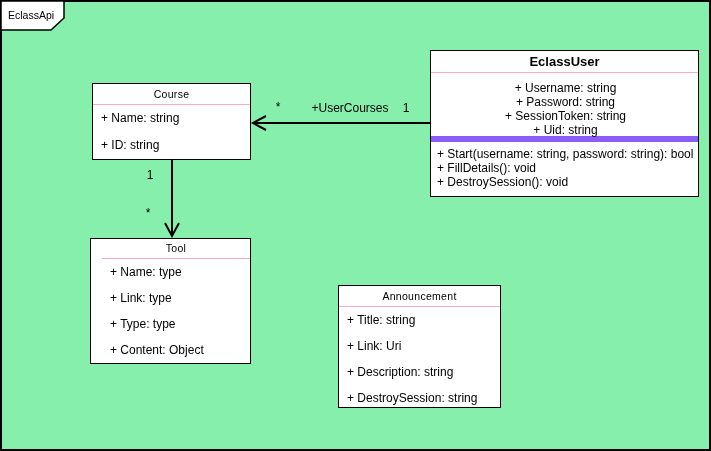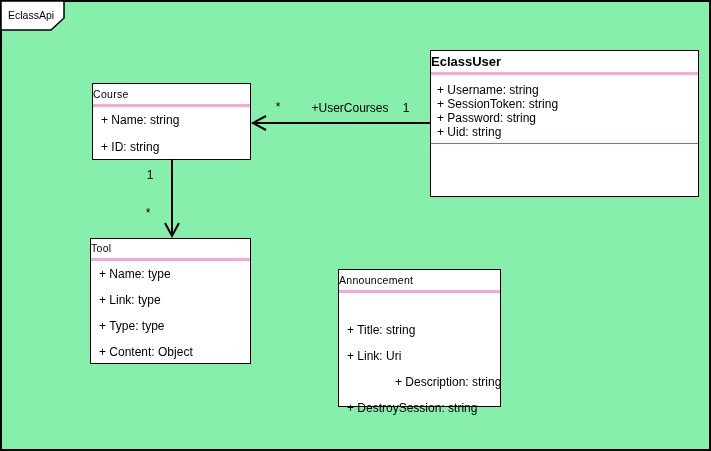--- a/index.html
+++ b/index.html
@@ -36,22 +36,22 @@
     line-height: 14px;
     white-space: nowrap;
   }
   .class-box {
     position: absolute;
     background: #ffffff;
     border: 1px solid #000000;
     box-sizing: border-box;
   }
   .class-title {
-    border-bottom: 3px solid #f9a8d4;
-    text-align: left;
+    border-bottom: 1px solid #f9a8d4;
+    text-align: center;
     white-space: nowrap;
     overflow: hidden;
   }
   .class-title.small {
     font-size: 10.5px;
     letter-spacing: 0.3px;
   }
   .class-title.bold {
     font-size: 13px;
     font-weight: bold;
@@ -114,37 +114,42 @@
   <div class="edge-label" style="left:142px; top:206px; width:12px;">*</div>
 
   <div class="class-box" style="left:92px; top:83px; width:159px; height:77px;">
     <div class="class-title small" style="height:20px; line-height:20px;">Course</div>
     <div class="member-row" style="height:27px; line-height:27px;">+ Name: string</div>
     <div class="member-row" style="height:27px; line-height:27px;">+ ID: string</div>
   </div>
 
   <div class="class-box" style="left:430px; top:50px; width:269px; height:147px;">
     <div class="class-title bold" style="height:21px; line-height:21px;">EclassUser</div>
-    <div class="text-section" style="height:69px; border-bottom:1px solid #8b5cf6; padding:8px 4px 0 6px;">
+    <div class="text-section" style="height:69px; border-bottom:6px solid #8b5cf6; padding:8px 4px 0 6px;text-align:center;">
       <div class="line">+ Username: string</div>
+      <div class="line">+ Password: string</div>
       <div class="line">+ SessionToken: string</div>
-      <div class="line">+ Password: string</div>
       <div class="line">+ Uid: string</div>
+    </div>
+    <div class="text-section" style="height:53px; padding:5px 4px 0 6px;">
+      <div class="line">+ Start(username: string, password: string): bool</div>
+      <div class="line">+ FillDetails(): void</div>
+      <div class="line">+ DestroySession(): void</div>
     </div>
   </div>
 
-  <div class="class-box" style="left:90px; top:238px; width:161px; height:126px;">
+  <div class="class-box" style="left:90px; top:238px; width:161px; height:126px;padding-left:11px;">
     <div class="class-title small" style="height:19px; line-height:19px;">Tool</div>
     <div class="member-row" style="height:26px; line-height:26px;">+ Name: type</div>
     <div class="member-row" style="height:26px; line-height:26px;">+ Link: type</div>
     <div class="member-row" style="height:26px; line-height:26px;">+ Type: type</div>
     <div class="member-row" style="height:26px; line-height:26px;">+ Content: Object</div>
   </div>
 
-  <div class="class-box" style="left:338px; top:269px; width:163px; height:138px;">
+  <div class="class-box" style="left:338px; top:285px; width:163px; height:123px;">
     <div class="class-title small" style="height:20px; line-height:20px;">Announcement</div>
-    <div class="member-row" style="height:26px; line-height:26px;margin-top:24px;">+ Title: string</div>
+    <div class="member-row" style="height:26px; line-height:26px;">+ Title: string</div>
     <div class="member-row" style="height:26px; line-height:26px;">+ Link: Uri</div>
-    <div class="member-row" style="height:26px; line-height:26px;margin-left:48px;">+ Description: string</div>
+    <div class="member-row" style="height:26px; line-height:26px;">+ Description: string</div>
     <div class="member-row" style="height:26px; line-height:26px;">+ DestroySession: string</div>
   </div>
 
 </div>
 
 </body></html>

